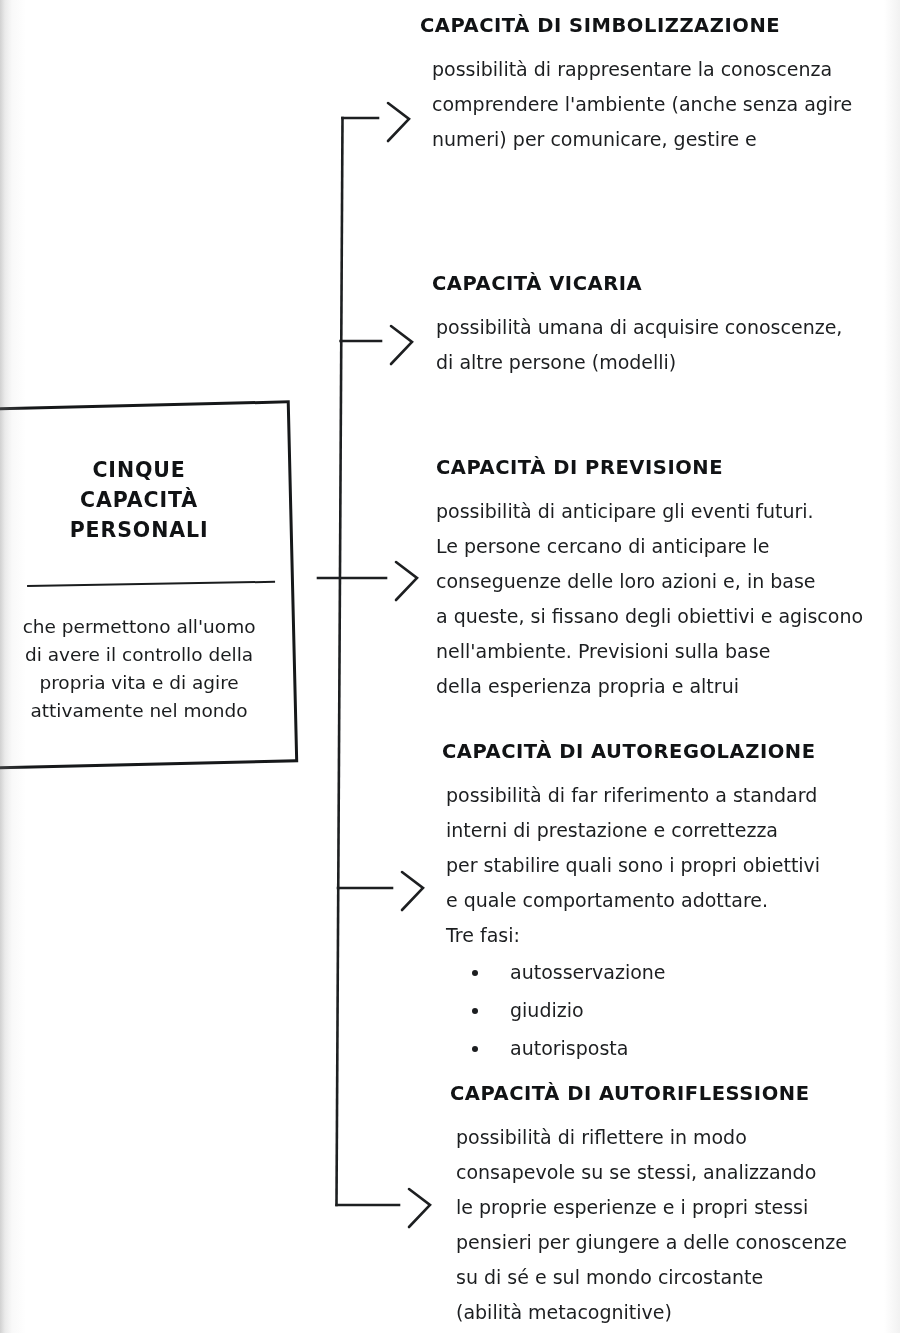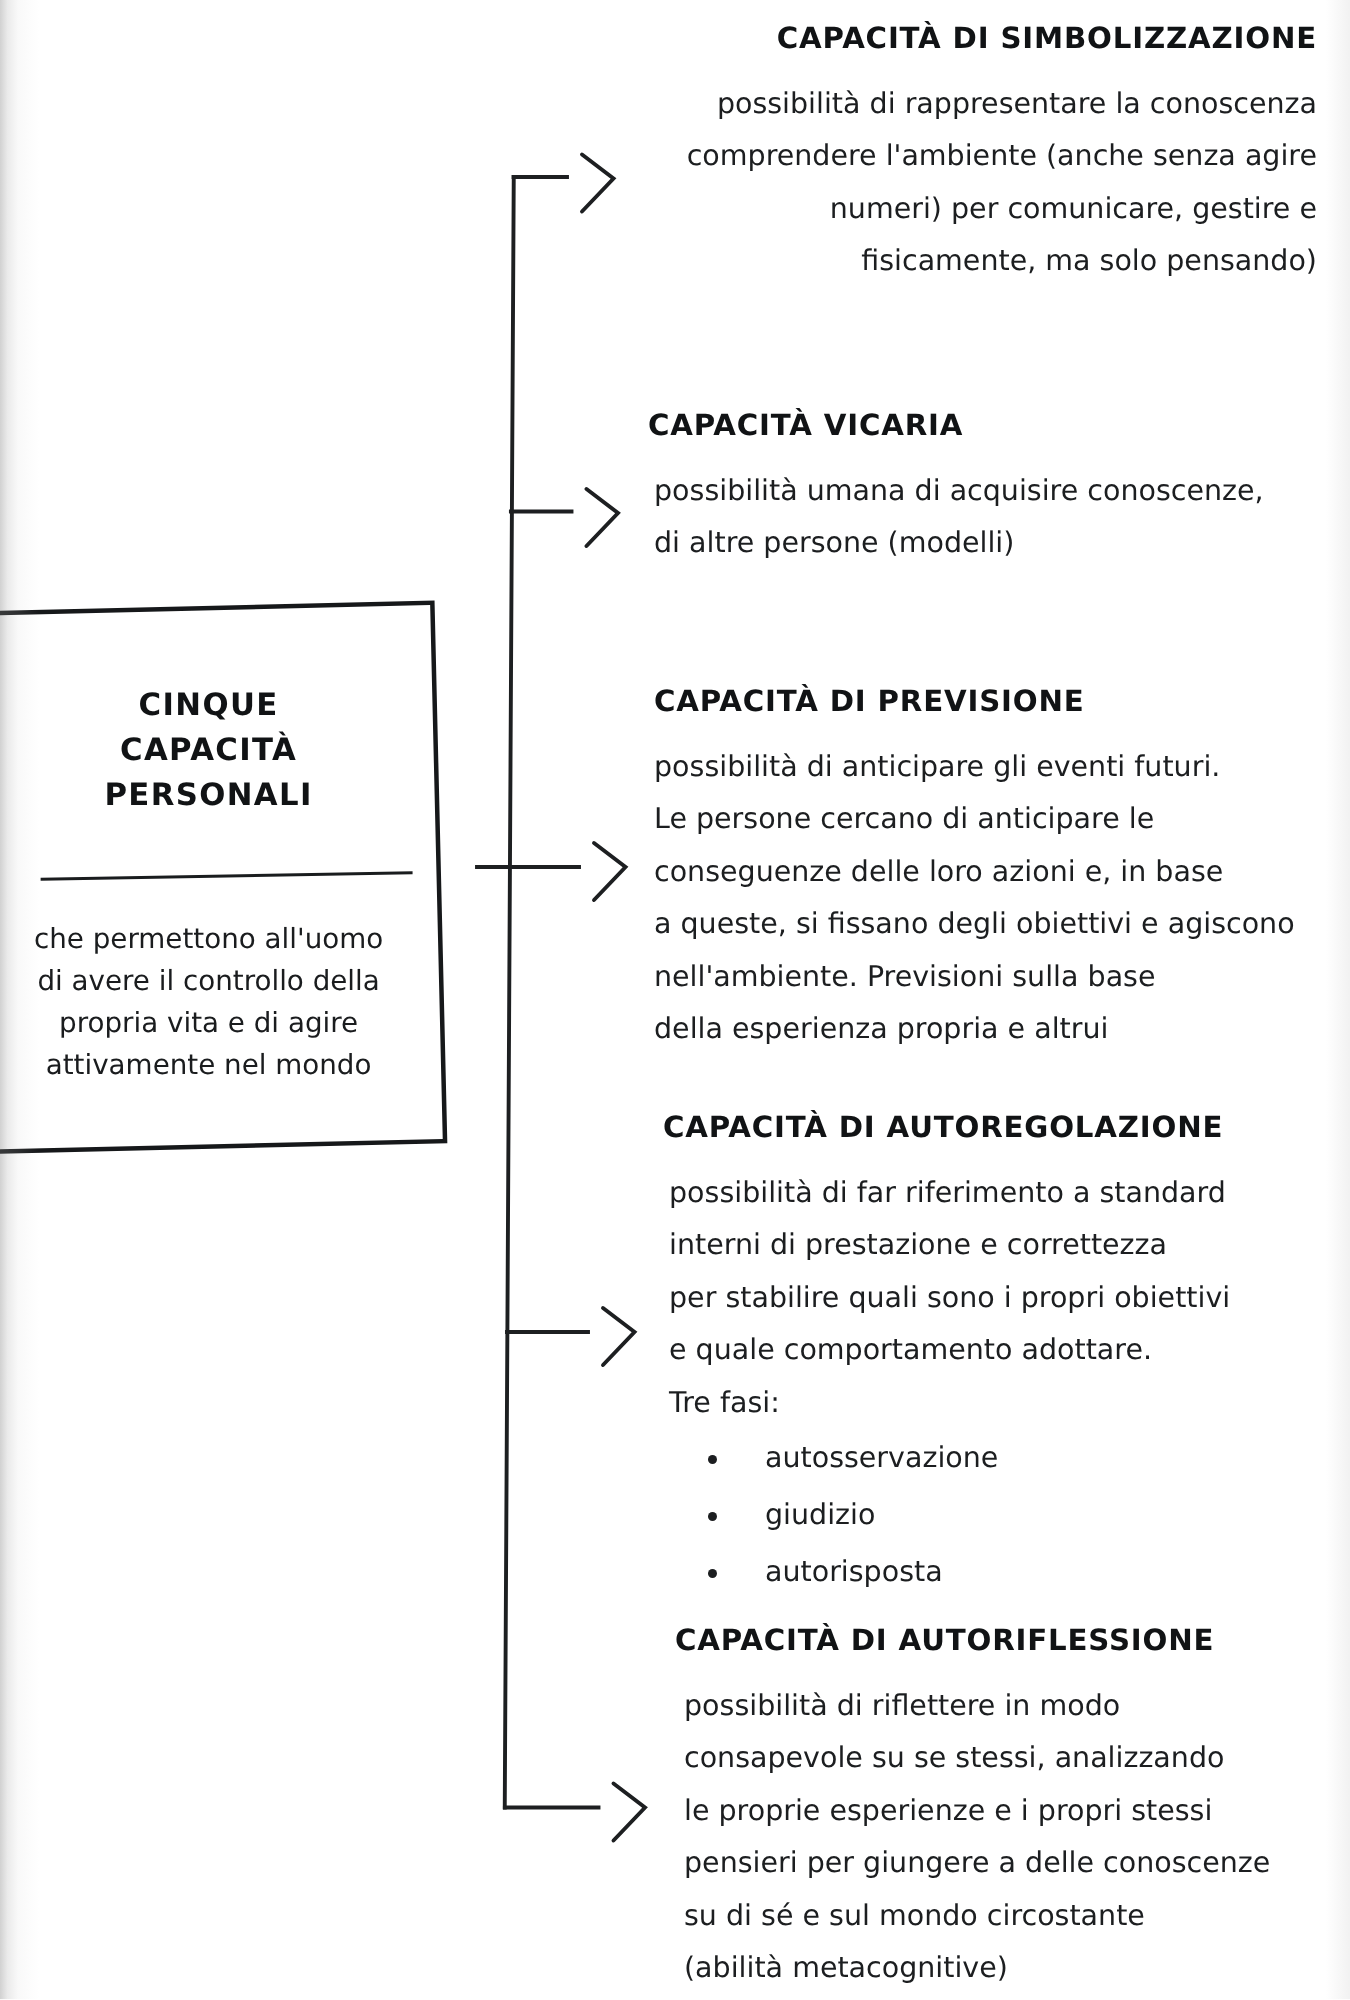--- a/index.html
+++ b/index.html
@@ -139,23 +139,23 @@
     content: "";
     position: absolute;
     left: 30px;
     top: 17px;
     width: 6px;
     height: 6px;
     background: #1c1e20;
     border-radius: 50%;
   }
   
-  #entry-0 { top: 14px;  left: 408px; text-align: right; }
+  #entry-0 { top: 14px;  left: 420px; }
   #entry-0 .entry-title { margin-left: 0px; }
-  #entry-0 .entry-body  { margin-left: 2px; }
+  #entry-0 .entry-body  { margin-left: 12px; }
   #entry-1 { top: 272px; left: 432px; }
   #entry-1 .entry-body  { margin-left: 4px; }
   #entry-2 { top: 456px; left: 436px; }
   #entry-2 .entry-body  { margin-left: 0px; }
   #entry-3 { top: 740px; left: 442px; }
   #entry-3 .entry-body  { margin-left: 4px; }
   #entry-4 { top: 1082px; left: 450px; }
   #entry-4 .entry-body  { margin-left: 6px; }
 </style>
 </head>
@@ -203,21 +203,20 @@
       </div>
     </div>
   </div>
 
   <div class="entry" id="entry-0">
     <p class="entry-title">CAPACITÀ DI SIMBOLIZZAZIONE</p>
     <p class="entry-body">
       <span class="ln">possibilità di rappresentare la conoscenza</span>
       <span class="ln">comprendere l'ambiente (anche senza agire</span>
       <span class="ln">numeri) per comunicare, gestire e</span>
-      <span class="ln">fisicamente, ma solo pensando)</span>
     </p>
   </div>
 
   <div class="entry" id="entry-1">
     <p class="entry-title">CAPACITÀ VICARIA</p>
     <p class="entry-body">
       <span class="ln">possibilità umana di acquisire conoscenze,</span>
       <span class="ln">di altre persone (modelli)</span>
     </p>
   </div>

